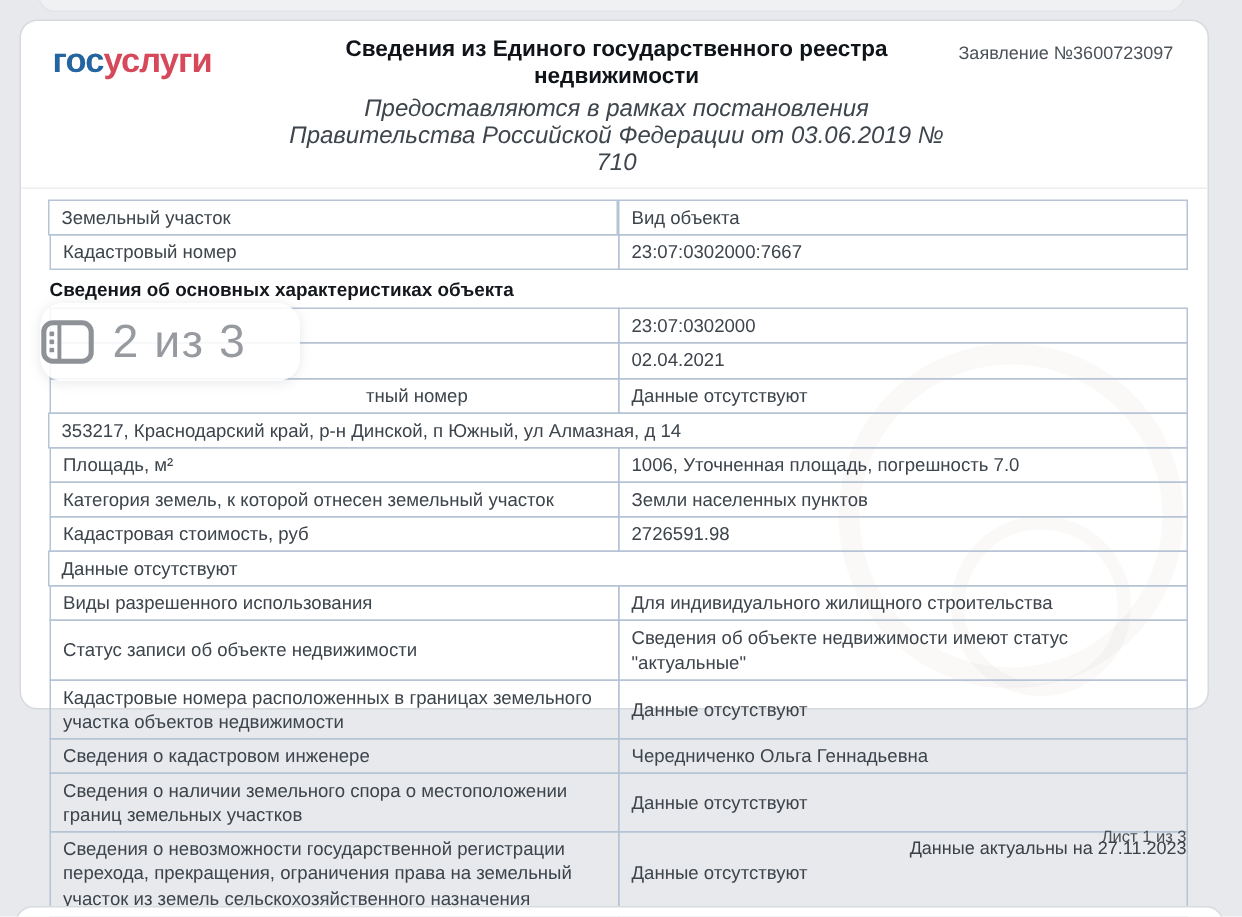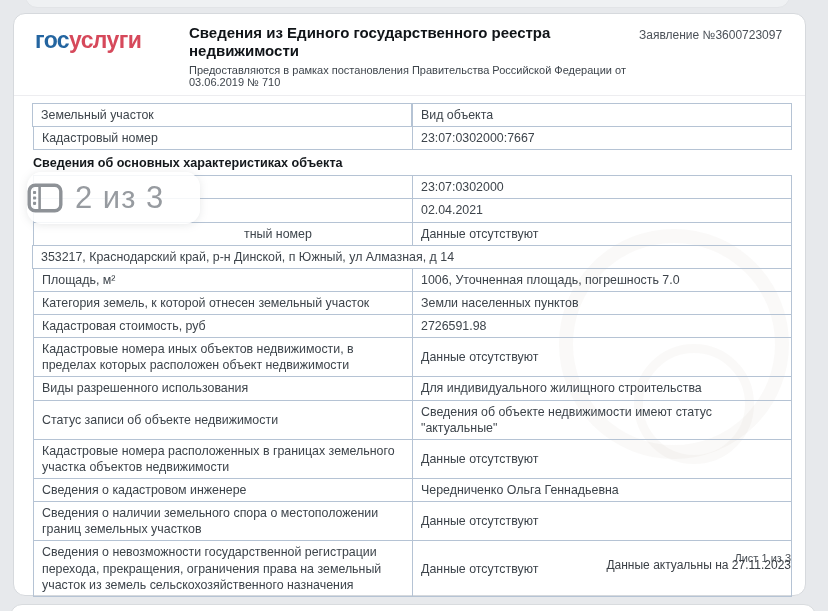--- a/index.html
+++ b/index.html
@@ -15,39 +15,39 @@
   .prev-sliver {
     position: absolute; left: 25px; right: 38px; top: -16px; height: 24px;
     background: #eff1f3; border: 1px solid #e2e4e7; border-radius: 12px;
   }
   .next-sliver {
     position: absolute; left: 10px; right: 12px; top: 604px; height: 20px;
     background: #ffffff; border: 1px solid #d8dbde; border-radius: 12px 12px 0 0;
   }
 
   .card {
-    position: absolute; left: 13px; top: 13px; width: 793px; height: 583px;
+    position: absolute; left: 13px; top: 13px; width: 793px; height: 460px;
     background: #ffffff; border: 1px solid #d6d9dd; border-radius: 12px;
   }
 
   
   .watermark { position: absolute; pointer-events: none; border: 14px solid rgba(205,195,182,0.10); border-radius: 50%; }
   .wm1 { width: 230px; height: 230px; left: 545px; top: 215px; }
   .wm2 { width: 120px; height: 120px; left: 620px; top: 330px; border-width: 9px; }
 
   
   .hdr {
     display: flex; align-items: flex-start;
     padding: 10px 16px 7px 21px;
     border-bottom: 1px solid #ededf0;
   }
   .logo { font-size: 23px; font-weight: bold; letter-spacing: -0.6px; line-height: 1; margin-top: 5px; width: 148px; flex: none; }
-  .hdr-center { flex: 1; padding: 0 6px; }
+  .hdr-center { flex: 1; text-align: center; padding: 0 6px; }
   .hdr-title { font-size: 15px; font-weight: bold; color: #101418; line-height: 1.2; }
-  .hdr-sub { font-size: 11px; color: #3e454c; margin-top: 4px; }
+  .hdr-sub { font-size: 16px; color: #3e454c; margin-top: 4px; font-style: italic; }
   .hdr-app { width: 150px; flex: none; text-align: left; font-size: 12px; color: #4b5158; margin-top: 4px; }
 
   
   .tbl { margin: 7px 13px 0 19px; }
   .row { display: flex; }
   .cell {
     border: 1px solid #b5c3d4; margin-top: -1px;
     font-size: 12.4px; line-height: 1.3; color: #3d444b;
     padding: 3px 8px; display: flex; align-items: center; min-height: 21px;
   }
@@ -146,21 +146,20 @@
       </div>
       <div class="row">
         <div class="cell cell-l">Категория земель, к которой отнесен земельный участок</div>
         <div class="cell cell-r">Земли населенных пунктов</div>
       </div>
       <div class="row">
         <div class="cell cell-l">Кадастровая стоимость, руб</div>
         <div class="cell cell-r">2726591.98</div>
       </div>
       <div class="row">
-        <div class="cell cell-l">Кадастровые номера иных объектов недвижимости, в пределах которых расположен объект недвижимости</div>
         <div class="cell cell-r">Данные отсутствуют</div>
       </div>
       <div class="row">
         <div class="cell cell-l">Виды разрешенного использования</div>
         <div class="cell cell-r">Для индивидуального жилищного строительства</div>
       </div>
       <div class="row">
         <div class="cell cell-l">Статус записи об объекте недвижимости</div>
         <div class="cell cell-r">Сведения об объекте недвижимости имеют статус "актуальные"</div>
       </div>

